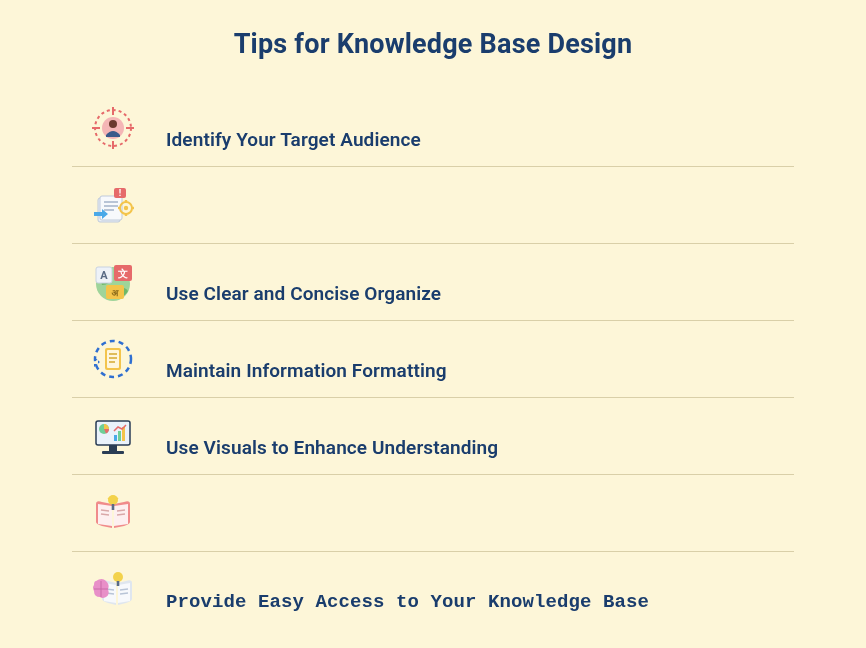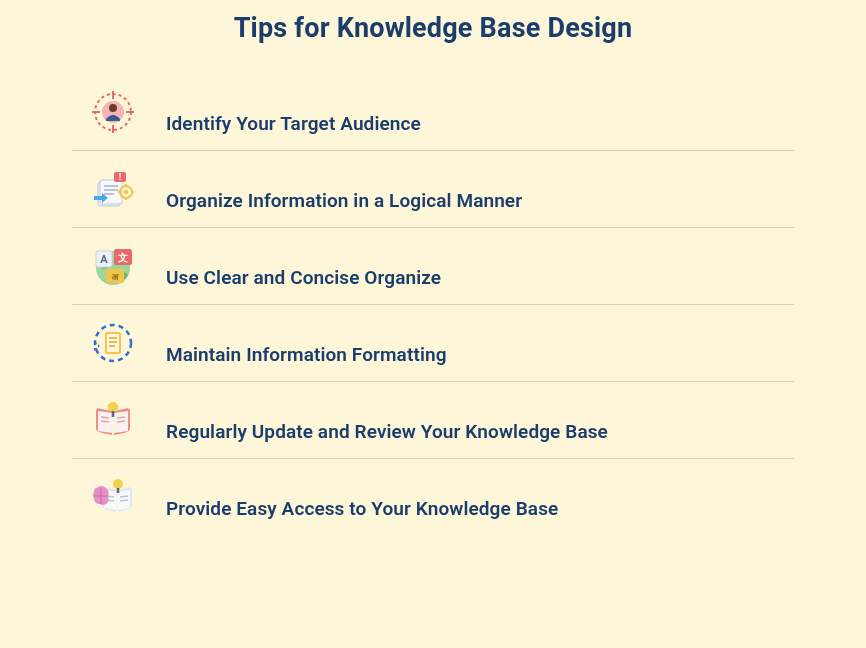--- a/index.html
+++ b/index.html
@@ -4,38 +4,38 @@
 <style>
   * { box-sizing: border-box; margin: 0; padding: 0; }
   body {
     width: 866px;
     height: 648px;
     background: #fdf6d8;
     font-family: -apple-system, BlinkMacSystemFont, "Segoe UI", Roboto, "Helvetica Neue", Arial, sans-serif;
     overflow: hidden;
   }
   .page {
-    padding: 12px 72px 20px 72px;
+    padding: 28px 72px 20px 72px;
   }
   .title {
     color: #1a3d6d;
     font-size: 27px;
     font-weight: 700;
     text-align: center;
     margin-bottom: 30px;
     letter-spacing: 0.2px;
   }
   .list { width: 100%; }
   .row {
     display: flex;
     align-items: flex-end;
     padding: 15px 0 15px 18px;
     border-bottom: 1px solid #d9cfa8;
   }
-  .row:last-child { border-bottom: none; }
+  .row:last-child { border-bottom: none; font-family: Liberation Mono, monospace; }
   .icon-slot {
     width: 46px;
     height: 46px;
     flex: 0 0 46px;
     margin-right: 30px;
     display: flex;
     align-items: center;
     justify-content: center;
   }
   .label {
@@ -82,21 +82,20 @@
           <rect x="24" y="6" width="12" height="10" rx="2" fill="#e66a6a"></rect>
           <text x="30" y="14" text-anchor="middle" font-size="9" font-weight="bold" fill="#fff">!</text>
           <circle cx="36" cy="26" r="6" fill="none" stroke="#f3c44b" stroke-width="2"></circle>
           <circle cx="36" cy="26" r="2.2" fill="#f3c44b"></circle>
           <rect x="34.8" y="18" width="2.4" height="3" fill="#f3c44b"></rect>
           <rect x="34.8" y="31" width="2.4" height="3" fill="#f3c44b"></rect>
           <rect x="28" y="24.8" width="3" height="2.4" fill="#f3c44b"></rect>
           <rect x="41" y="24.8" width="3" height="2.4" fill="#f3c44b"></rect>
         </svg>
       </div>
-      <div class="label">Organize Information in a Logical Manner</div>
     </div>
 
     <div class="row">
       <div class="icon-slot">
         <svg viewBox="0 0 46 46" width="46" height="46">
           <circle cx="23" cy="25" r="17" fill="#9fd49a"></circle>
           <path d="M10 18 Q16 12 22 18 Q20 26 12 26 Z" fill="#6fb86a"></path>
           <path d="M26 30 Q34 26 38 32 Q34 40 26 36 Z" fill="#6fb86a"></path>
           <rect x="6" y="8" width="16" height="16" rx="2" fill="#eef2f8" stroke="#c8d2e0"></rect>
           <text x="14" y="20" text-anchor="middle" font-size="11" font-weight="bold" fill="#5a6b85">A</text>
@@ -117,38 +116,56 @@
           <rect x="15" y="12" width="16" height="22" rx="2" fill="#f3c44b"></rect>
           <rect x="17" y="14" width="12" height="18" rx="1" fill="#fff6dd"></rect>
           <line x1="19" y1="18" x2="27" y2="18" stroke="#d4a82f" stroke-width="1.5"></line>
           <line x1="19" y1="22" x2="27" y2="22" stroke="#d4a82f" stroke-width="1.5"></line>
           <line x1="19" y1="26" x2="25" y2="26" stroke="#d4a82f" stroke-width="1.5"></line>
         </svg>
       </div>
       <div class="label">Maintain Information Formatting</div>
     </div>
 
+    <div class="row">
+      <div class="icon-slot">
+        <svg viewBox="0 0 46 46" width="46" height="46">
+          <rect x="6" y="8" width="34" height="24" rx="2" fill="#eaf2fb" stroke="#2a3d55" stroke-width="1.5"></rect>
+          <rect x="19" y="32" width="8" height="6" fill="#2a3d55"></rect>
+          <rect x="12" y="38" width="22" height="3" rx="1" fill="#2a3d55"></rect>
+
+          <circle cx="14" cy="16" r="5" fill="#6fcf97"></circle>
+          <path d="M14 16 L14 11 A5 5 0 0 1 19 16 Z" fill="#f3c44b"></path>
+          <path d="M14 16 L19 16 A5 5 0 0 1 16 20.5 Z" fill="#e66a6a"></path>
+
+          <rect x="24" y="22" width="3" height="6" fill="#4aa9e8"></rect>
+          <rect x="28" y="18" width="3" height="10" fill="#6fcf97"></rect>
+          <rect x="32" y="14" width="3" height="14" fill="#f3c44b"></rect>
+          <polyline points="24,18 28,14 32,16 36,12" fill="none" stroke="#e66a6a" stroke-width="1.5"></polyline>
+        </svg>
+      </div>
+      <div class="label">Use Visuals to Enhance Understanding</div>
+    </div>
 
     <div class="row">
       <div class="icon-slot">
         <svg viewBox="0 0 46 46" width="46" height="46">
           <path d="M6 14 Q6 10 12 12 L22 14 L22 38 L12 36 Q6 34 6 32 Z" fill="#f08b8b"></path>
           <path d="M40 14 Q40 10 34 12 L24 14 L24 38 L34 36 Q40 34 40 32 Z" fill="#f08b8b"></path>
           <path d="M8 14 L22 16 L22 36 L8 34 Z" fill="#fdf0f0"></path>
           <path d="M38 14 L24 16 L24 36 L38 34 Z" fill="#fdf0f0"></path>
           <line x1="11" y1="20" x2="19" y2="21" stroke="#d9a8a8" stroke-width="1.3"></line>
           <line x1="11" y1="24" x2="19" y2="25" stroke="#d9a8a8" stroke-width="1.3"></line>
           <line x1="27" y1="21" x2="35" y2="20" stroke="#d9a8a8" stroke-width="1.3"></line>
           <line x1="27" y1="25" x2="35" y2="24" stroke="#d9a8a8" stroke-width="1.3"></line>
           <circle cx="23" cy="10" r="5" fill="#f3d24b"></circle>
           <rect x="21.7" y="14" width="2.6" height="6" fill="#5a6b85"></rect>
           <path d="M18 9 Q23 3 28 9" fill="none" stroke="#f3d24b" stroke-width="1.2"></path>
         </svg>
       </div>
-      <div class="label">Regularly Update and Review Your Knowledge Base</div>
     </div>
 
     <div class="row">
       <div class="icon-slot">
         <svg viewBox="0 0 46 46" width="46" height="46">
           <path d="M12 16 Q12 12 18 14 L26 16 L26 38 L18 36 Q12 34 12 32 Z" fill="#dfe6ef"></path>
           <path d="M42 16 Q42 12 36 14 L28 16 L28 38 L36 36 Q42 34 42 32 Z" fill="#dfe6ef"></path>
           <path d="M14 16 L26 18 L26 36 L14 34 Z" fill="#f7f9fc"></path>
           <path d="M40 16 L28 18 L28 36 L40 34 Z" fill="#f7f9fc"></path>
           <line x1="16" y1="22" x2="24" y2="23" stroke="#b8c4d6" stroke-width="1.3"></line>

